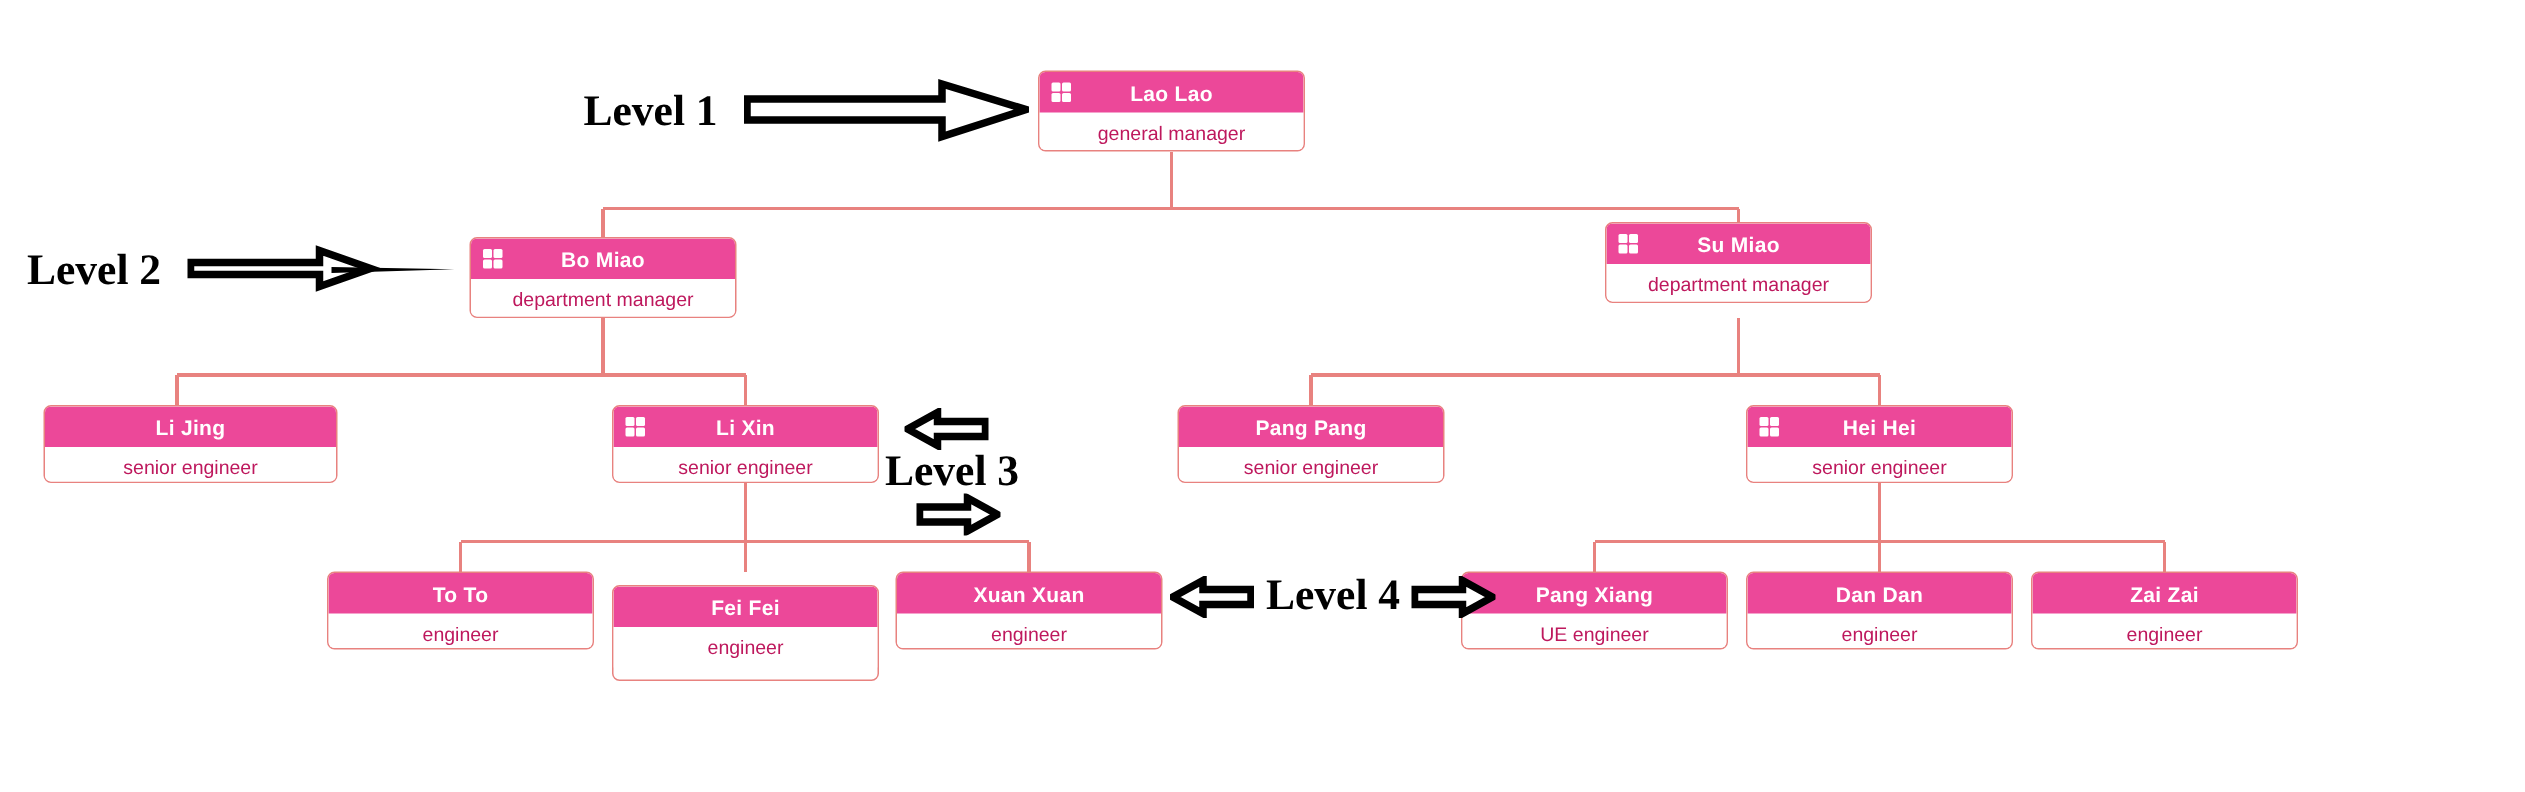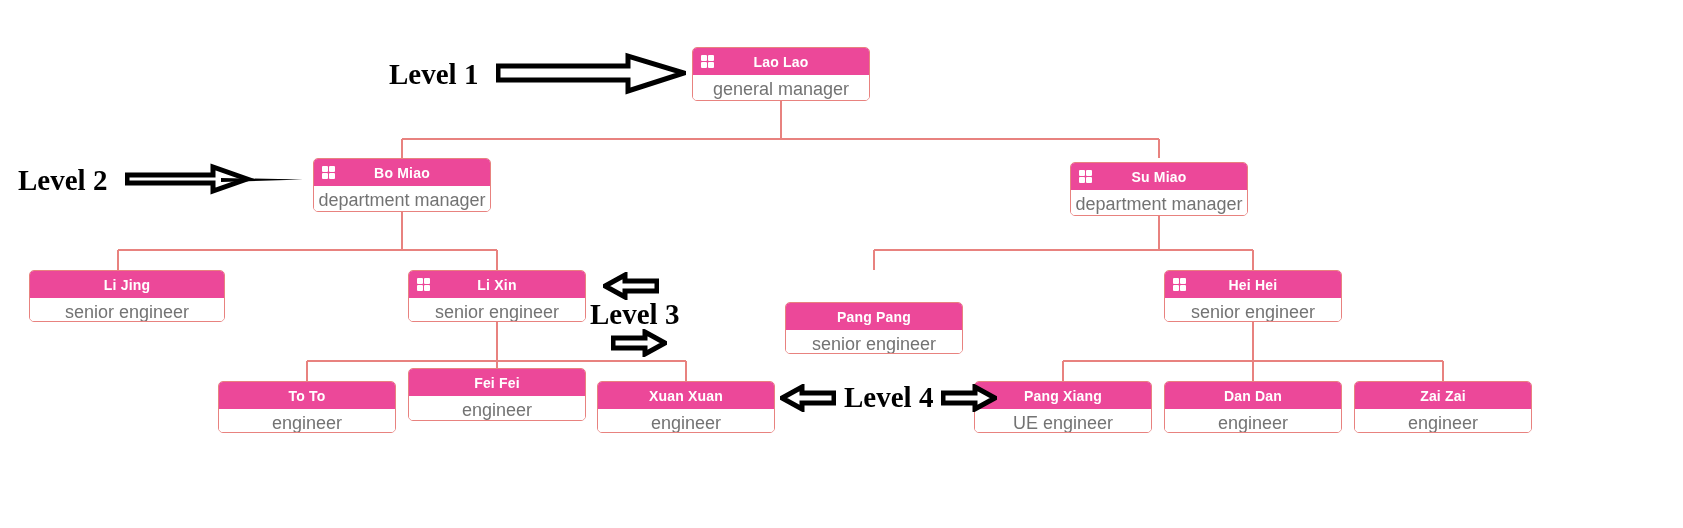--- a/index.html
+++ b/index.html
@@ -7,21 +7,21 @@
   #chart{position:absolute;left:0;top:0;width:1683px;height:528px;}
 
   
   #links{position:absolute;left:0;top:0;width:1683px;height:528px;z-index:1;}
 
   
   .node{position:absolute;z-index:3;border:1px solid #e8827f;border-radius:5px;background:#ffffff;box-sizing:border-box;overflow:hidden;}
   .node-head{position:relative;height:27px;background:#ec4899;display:flex;align-items:center;justify-content:center;}
   .node-name{color:#ffffff;font-size:14px;font-weight:bold;letter-spacing:.2px;line-height:1;}
   .node-body{height:27px;display:flex;align-items:center;justify-content:center;background:#ffffff;}
-  .node-title{color:#737373;font-size:18px;line-height:1;}
+  .node-title{color:#be185d;font-size:13px;line-height:1;}
 
   
   .grid-icon{position:absolute;left:8px;top:7px;width:13px;height:13px;display:grid;grid-template-columns:6px 6px;grid-template-rows:6px 6px;gap:1px;}
   .grid-icon i{display:block;background:#ffffff;border-radius:1px;}
 
   
   .annot{position:absolute;z-index:6;display:flex;align-items:center;}
   .annot-label{font-family:Liberation Serif, serif;font-weight:bold;font-size:29px;color:#000000;white-space:nowrap;line-height:1;}
   .arrow{display:block;}
 </style>
@@ -85,21 +85,21 @@
           <i></i>
           <i></i>
         </span>
       <span class="node-name">Bo Miao</span>
     </div>
     <div class="node-body">
       <span class="node-title">department manager</span>
     </div>
   </div>
 
-  <div class="node" style="left:1070px;top:162px;width:178px;height:54px;">
+  <div class="node" style="left:1070px;top:148px;width:178px;height:54px;">
     <div class="node-head">
       <span class="grid-icon">
           <i></i>
           <i></i>
           <i></i>
           <i></i>
         </span>
       <span class="node-name">Su Miao</span>
     </div>
     <div class="node-body">
@@ -124,21 +124,21 @@
           <i></i>
           <i></i>
         </span>
       <span class="node-name">Li Xin</span>
     </div>
     <div class="node-body">
       <span class="node-title">senior engineer</span>
     </div>
   </div>
 
-  <div class="node" style="left:785px;top:270px;width:178px;height:52px;margin-top:32px;">
+  <div class="node" style="left:785px;top:270px;width:178px;height:52px;">
     <div class="node-head">
       <span class="node-name">Pang Pang</span>
     </div>
     <div class="node-body">
       <span class="node-title">senior engineer</span>
     </div>
   </div>
 
   <div class="node" style="left:1164px;top:270px;width:178px;height:52px;">
     <div class="node-head">
@@ -157,21 +157,21 @@
 
   <div class="node" style="left:218px;top:381px;width:178px;height:52px;">
     <div class="node-head">
       <span class="node-name">To To</span>
     </div>
     <div class="node-body">
       <span class="node-title">engineer</span>
     </div>
   </div>
 
-  <div class="node" style="left:408px;top:368px;width:178px;height:53px;">
+  <div class="node" style="left:408px;top:390px;width:178px;height:64px;">
     <div class="node-head">
       <span class="node-name">Fei Fei</span>
     </div>
     <div class="node-body">
       <span class="node-title">engineer</span>
     </div>
   </div>
 
   <div class="node" style="left:597px;top:381px;width:178px;height:52px;">
     <div class="node-head">

